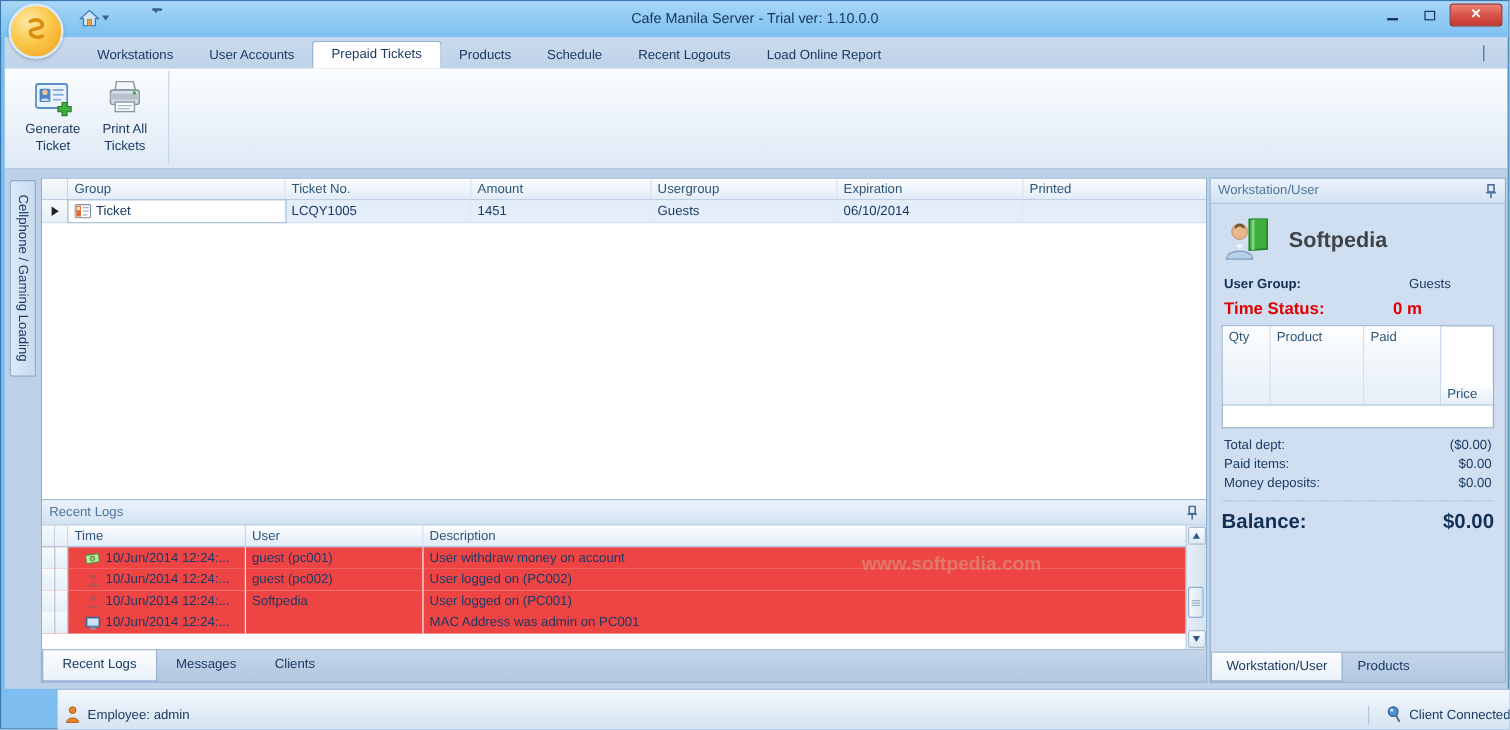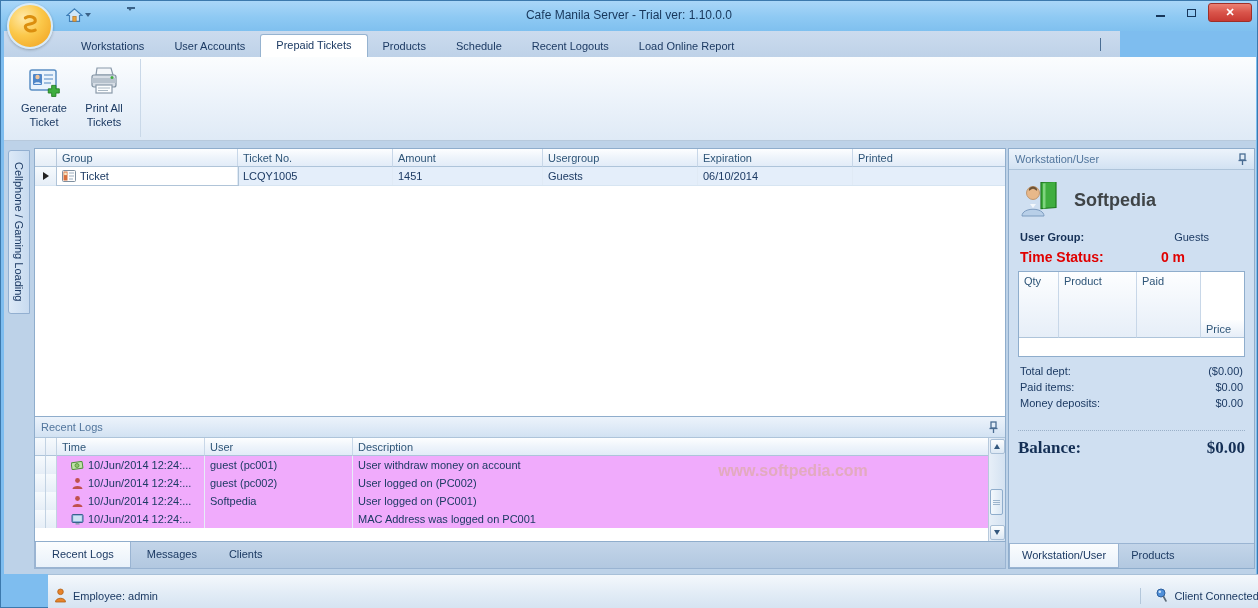--- a/index.html
+++ b/index.html
@@ -23,21 +23,21 @@
   .win-controls { position:absolute; right:5px; top:2px; display:flex; gap:2px; }
   .win-btn { width:29px; height:19px; display:flex; align-items:center; justify-content:center;
     border-radius:3px; color:#17365a; }
   .win-btn.close { width:44px; background:linear-gradient(180deg,#ec8173 0%,#d9544a 50%,#c83a33 100%);
     border:1px solid #9e2f28; color:#fff; }
   .min-glyph { width:9px; border-top:2px solid #17365a; margin-top:7px; }
   .max-glyph { width:9px; height:8px; border:1.5px solid #17365a; }
   .x-glyph { font-size:11px; font-weight:bold; color:#fff; line-height:1; }
 
   
-  .tabstrip { position:absolute; left:3px; top:30px; width:1116px; height:26px;
+  .tabstrip { position:absolute; left:3px; top:30px; width:1252px; height:26px;
     background:linear-gradient(180deg,#cbdbee 0%,#bed2e8 100%); display:flex; align-items:flex-end; padding-left:62px; }
   .rtab { padding:5px 15px 5px 15px; color:#1c3a63; cursor:default; }
   .rtab.active { background:#fff; border:1px solid #96b3d0; border-bottom:none; border-radius:3px 3px 0 0;
     padding:4px 15px 6px 15px; }
   .ribbon-chevron { position:absolute; right:10px; top:8px; width:10px; height:10px; }
   .chev-up { width:6px; height:6px; border-left:1.5px solid #4a6d93; border-top:1.5px solid #4a6d93; transform:rotate(45deg); margin:2px auto; }
 
   
   .ribbon { position:absolute; left:3px; top:56px; width:1252px; height:84px;
     background:linear-gradient(180deg,#fbfdfe 0%,#eef4fb 45%,#dfeaf6 100%); border-bottom:1px solid #b7c9dc; }
@@ -72,21 +72,21 @@
 
   
   .logs-panel { position:absolute; left:30px; top:275px; width:972px; height:126px; background:#fff;
     display:flex; flex-direction:column; }
   .panel-title { height:21px; background:linear-gradient(180deg,#ecf3fb 0%,#dde9f6 60%,#d2e2f2 100%);
     border-bottom:1px solid #aec4da; color:#51759c; display:flex; align-items:center; padding:0 6px; }
   .panel-title .spacer { flex:1; }
   .logs-body { flex:1; display:flex; position:relative; overflow:hidden; }
   .logs-grid { flex:1; }
   .lg-head, .lg-row { display:grid; grid-template-columns:11px 11px 148px 148px 1fr; }
-  .lg-row { height:18px; background:#f0abfc; }
+  .lg-row { height:18px; background:#ef4444; }
   .lgc { padding:2px 5px; border-right:1px solid #e6eef6; display:flex; align-items:center; gap:4px; white-space:nowrap; overflow:hidden; }
   .lg-sel { background:linear-gradient(180deg,#f6fafd,#e6eef7); border-right:1px solid #c2d2e2; }
   .time-cell { padding-left:14px; }
   .log-icon { width:13px; height:13px; flex:0 0 13px; }
 
   .scrollbar { width:17px; background:linear-gradient(90deg,#e7eff8,#d4e2f1); border-left:1px solid #b7c9dc;
     display:flex; flex-direction:column; align-items:center; }
   .sb-btn { width:15px; height:15px; margin:1px 0; background:linear-gradient(180deg,#fbfdfe,#dce8f4);
     border:1px solid #a9bfd6; border-radius:2px; display:flex; align-items:center; justify-content:center; }
   .tri-up { width:0; height:0; border-left:3.5px solid transparent; border-right:3.5px solid transparent; border-bottom:5px solid #33587e; }
@@ -121,21 +121,21 @@
   .lbl-red { font-weight:bold; font-size:14px; color:#e00000; }
   .val-red { font-weight:bold; font-size:14px; color:#e00000; margin-left:auto; margin-right:58px; }
   .prod-table { margin-top:5px; background:#fff; border:1px solid #8fadcc; height:86px;
     display:flex; flex-direction:column; }
   .pt-head { display:grid; grid-template-columns:40px 78px 64px 1fr; }
   .ptc { background:linear-gradient(180deg,#fdfeff,#e6eef8); border-right:1px solid #c8d7e8; border-bottom:1px solid #aec4da;
     padding:3px 5px 2px 5px; color:#2e5578; }
   .totals { margin-top:8px; }
   .tot-row { display:flex; margin:4px 2px; }
   .tot-row .v { margin-left:auto; }
-  .balance-row { border-top:1px dotted #9ab0c8; margin-top:21px; padding-top:7px; display:flex; align-items:center;font-family:Liberation Serif, serif; }
+  .balance-row { border-top:1px dotted #9ab0c8; margin-top:8px; padding-top:7px; display:flex; align-items:center; }
   .bal-l { font-size:17px; font-weight:bold; color:#142f55; }
   .bal-v { font-size:17px; font-weight:bold; color:#142f55; margin-left:auto; }
   .rp-tabs { height:25px; background:linear-gradient(180deg,#c3d5e9,#b2c8e0); border-top:1px solid #9ab4d2;
     display:flex; }
   .rp-tabs .btab { padding:5px 12px; }
   .rp-tabs .btab.active { background:linear-gradient(180deg,#fbfdfe,#e9f1fa); }
 
   
   .statusbar { position:absolute; left:3px; top:573px; width:1252px; height:42px;
     background:linear-gradient(180deg,#f4f8fc 0%,#e2ecf6 45%,#cfdfef 100%); border-top:1px solid #a8c0d8;
@@ -330,21 +330,21 @@
               <div class="lgc lg-sel"></div>
             <div class="lgc time-cell">
               <svg class="log-icon" viewBox="0 0 13 13">
                 <rect x="1" y="1.5" width="11" height="8" rx="1" fill="#7ba7d4" stroke="#3b618c"></rect>
                 <rect x="2.2" y="2.7" width="8.6" height="5.4" fill="#cfe2f4"></rect>
                 <rect x="4.5" y="10" width="4" height="1.6" fill="#8ea2b5"></rect>
               </svg>
               <span>10/Jun/2014 12:24:...</span>
             </div>
             <div class="lgc"></div>
-            <div class="lgc" style="border-right:none;">MAC Address was logged on PC001</div>
+            <div class="lgc" style="border-right:none;">MAC Address was admin on PC001</div>
           </div>
 
           <div class="watermark">
             <div class="wm2">www.softpedia.com</div>
           </div>
         </div>
         <div class="scrollbar">
           <div class="sb-btn">
               <i class="tri-up"></i>
             </div>

